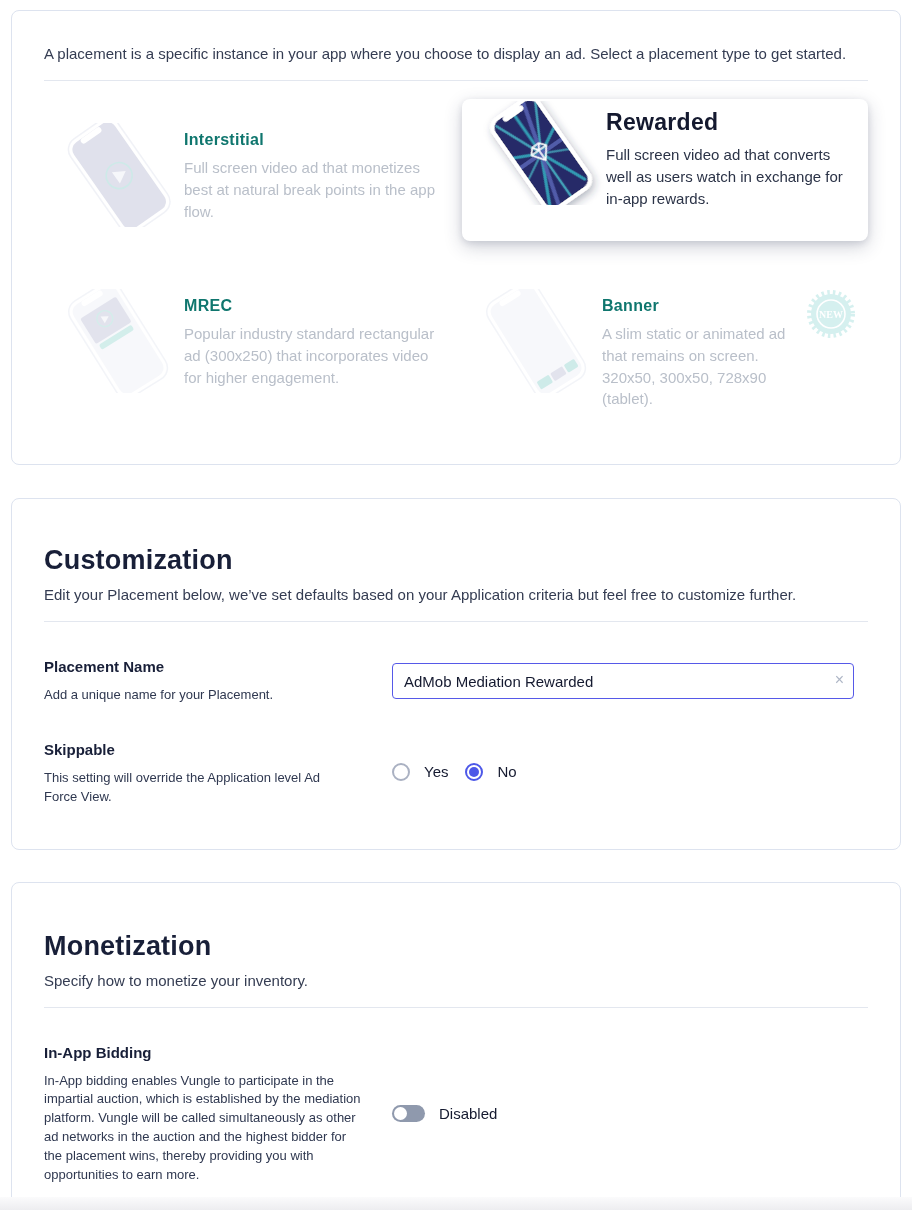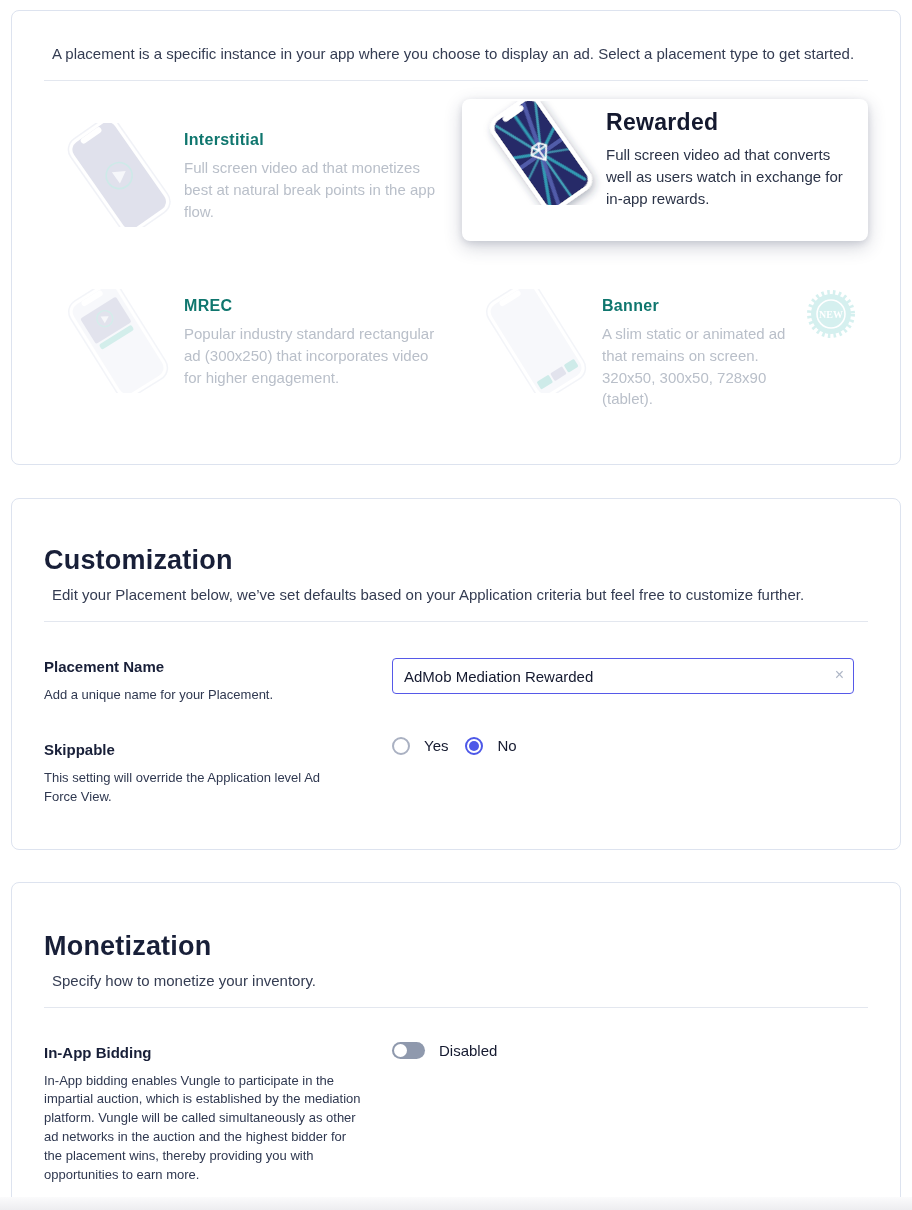--- a/index.html
+++ b/index.html
@@ -16,21 +16,21 @@
     background:#fff;
     border:1px solid #dde3ef;
     border-radius:8px;
     margin:0 11px;
     padding:24px 32px 30px 32px;
   }
   .card-title {
     font-size:27px; font-weight:700; color:#181f38; letter-spacing:0.2px;
   }
   .card-sub {
-    font-size:15px; color:#343c52; margin-top:10px;margin-left:8px;
+    font-size:15px; color:#343c52; margin-top:10px;
   }
   .divider { border:none; border-top:1px solid #e3e7ef; margin-top:18px; }
 
   
   #placements-card { margin-top:10px; padding-bottom:40px; }
   .placement-grid {
     display:grid;
     grid-template-columns:1fr 1fr;
     column-gap:12px;
     row-gap:34px;
@@ -52,21 +52,21 @@
     padding:2px 16px;
     margin-top:-10px;
   }
   .placement-option.selected .p-title { color:#14192f; font-size:23px; }
   .placement-option.selected .p-desc { color:#2b3347; }
   .badge-new { position:relative; margin-left:8px; width:50px; height:50px; flex:0 0 50px; opacity:0.75; }
 
   
   #customization-card { margin-top:33px; padding-bottom:42px; }
   #monetization-card  { margin-top:32px; padding-bottom:40px; }
-  .form-row { display:flex; margin-top:36px; }
+  .form-row { display:flex; margin-top:36px;align-items:center; }
   .form-label-col { width:348px; flex:0 0 348px; padding-right:30px; }
   .form-label { font-size:15px; font-weight:700; color:#181f38; }
   .form-help { font-size:13px; color:#2f3850; margin-top:11px; line-height:1.45; }
   .form-control-col { flex:1; }
 
   .text-input-wrap {
     position:relative; width:462px;
     border:1px solid #5659e8; border-radius:4px;
     background:#fff; height:36px;
     display:flex; align-items:center;

